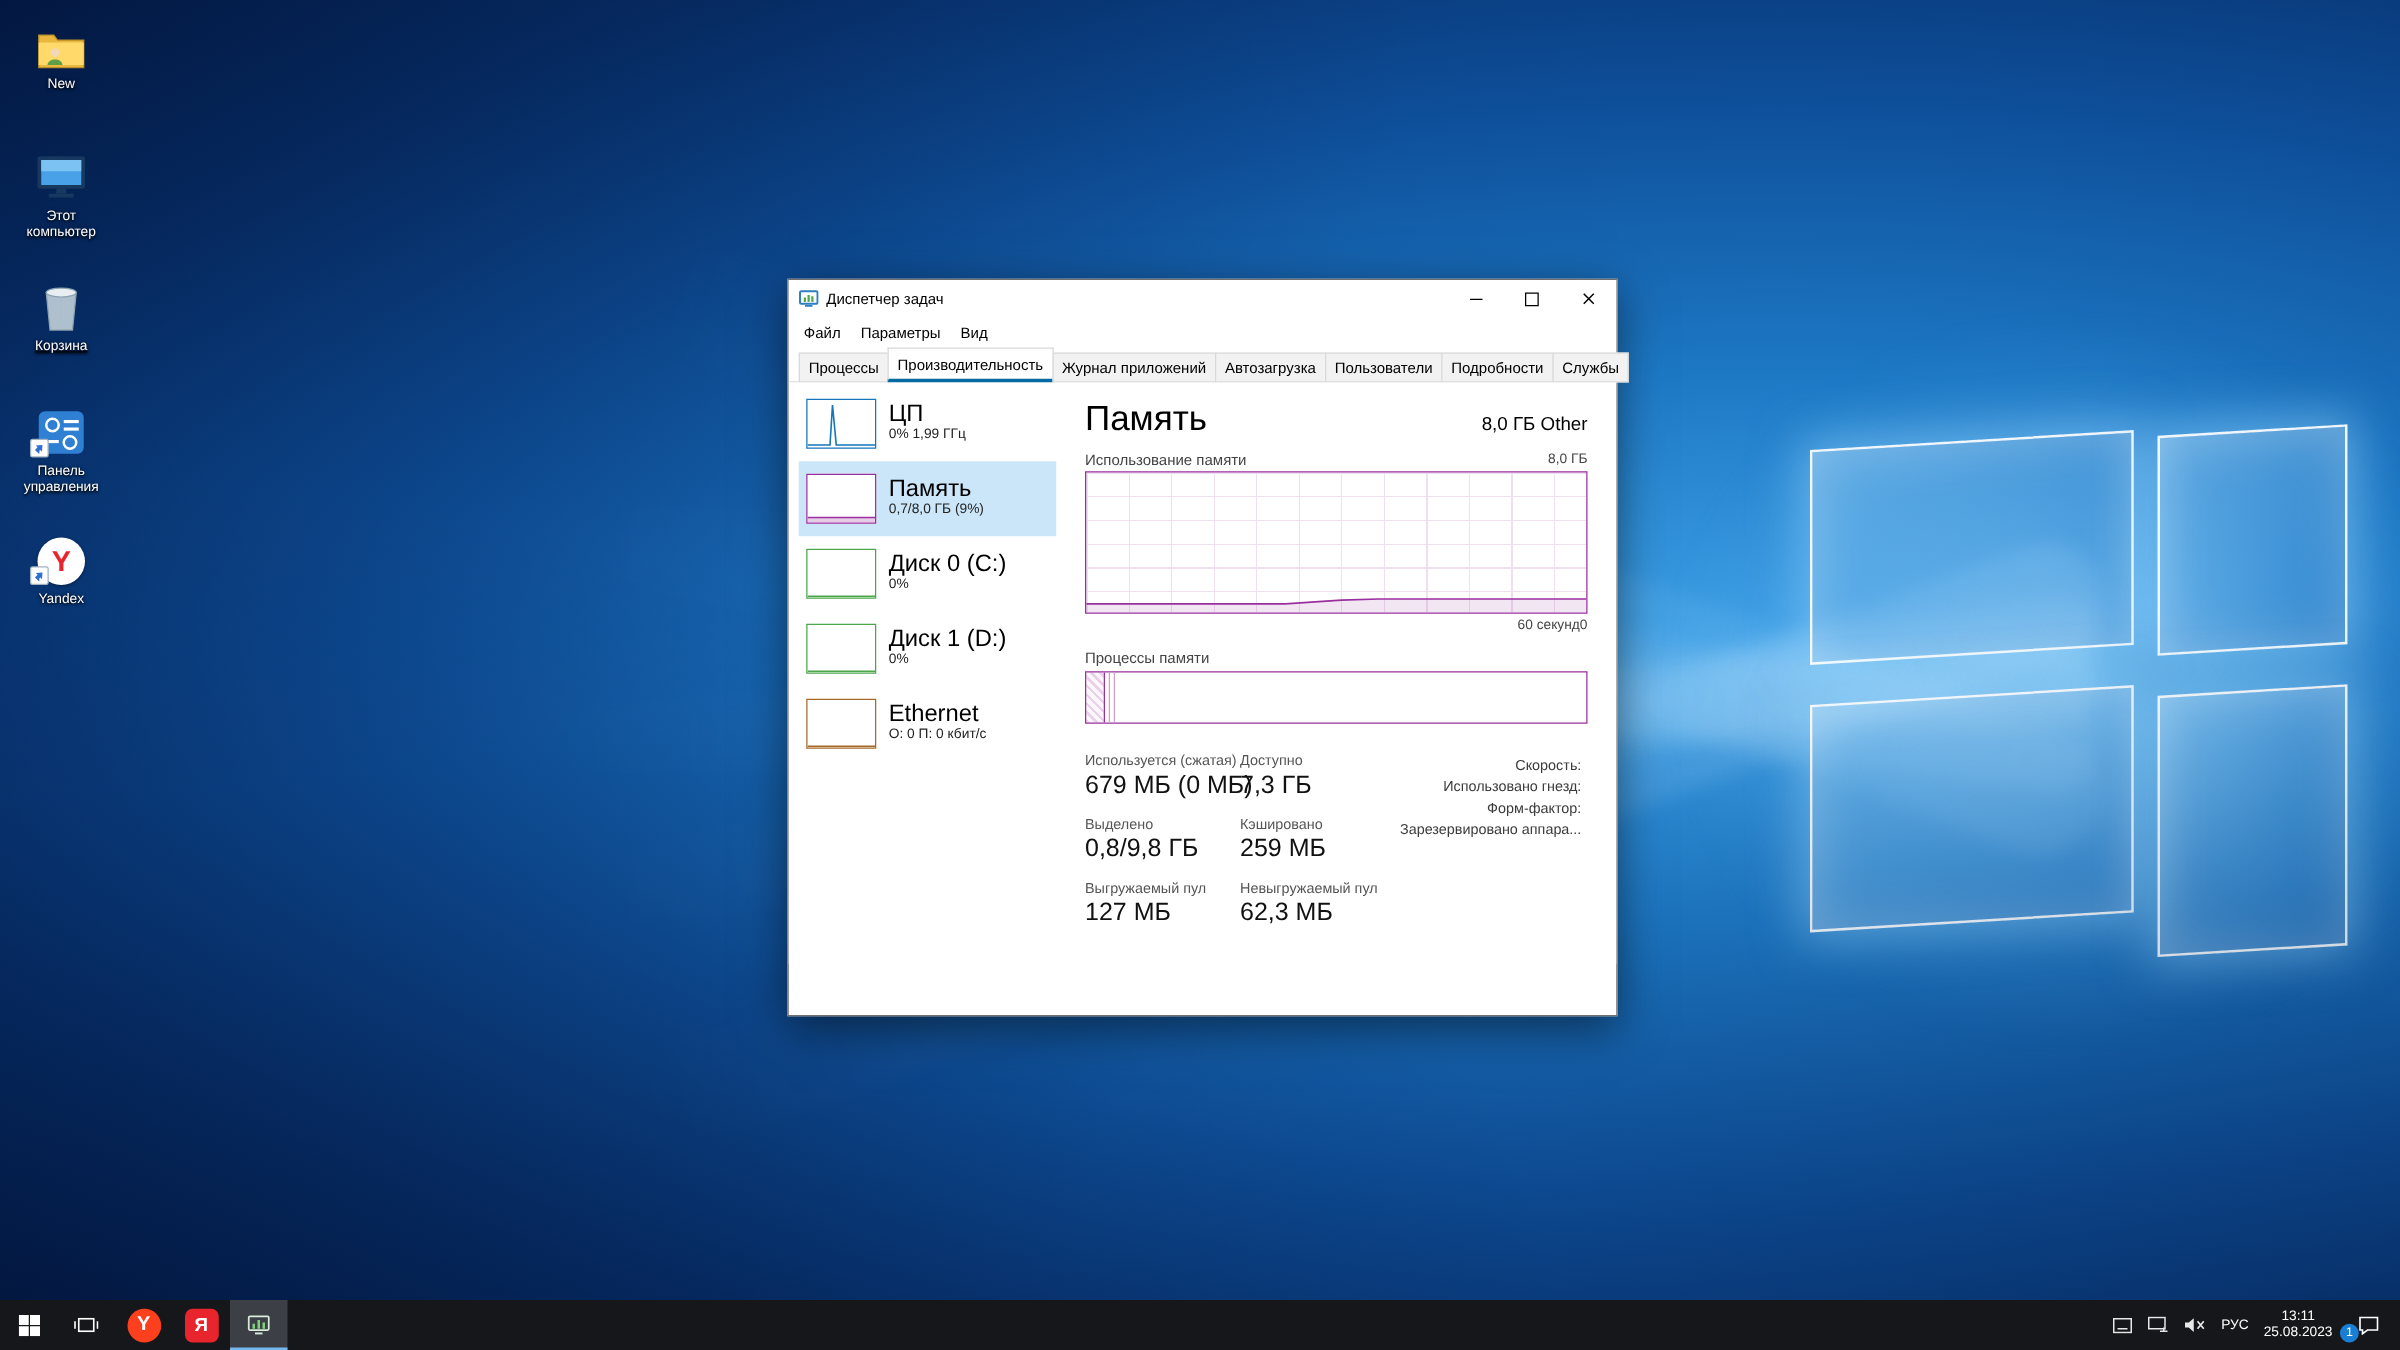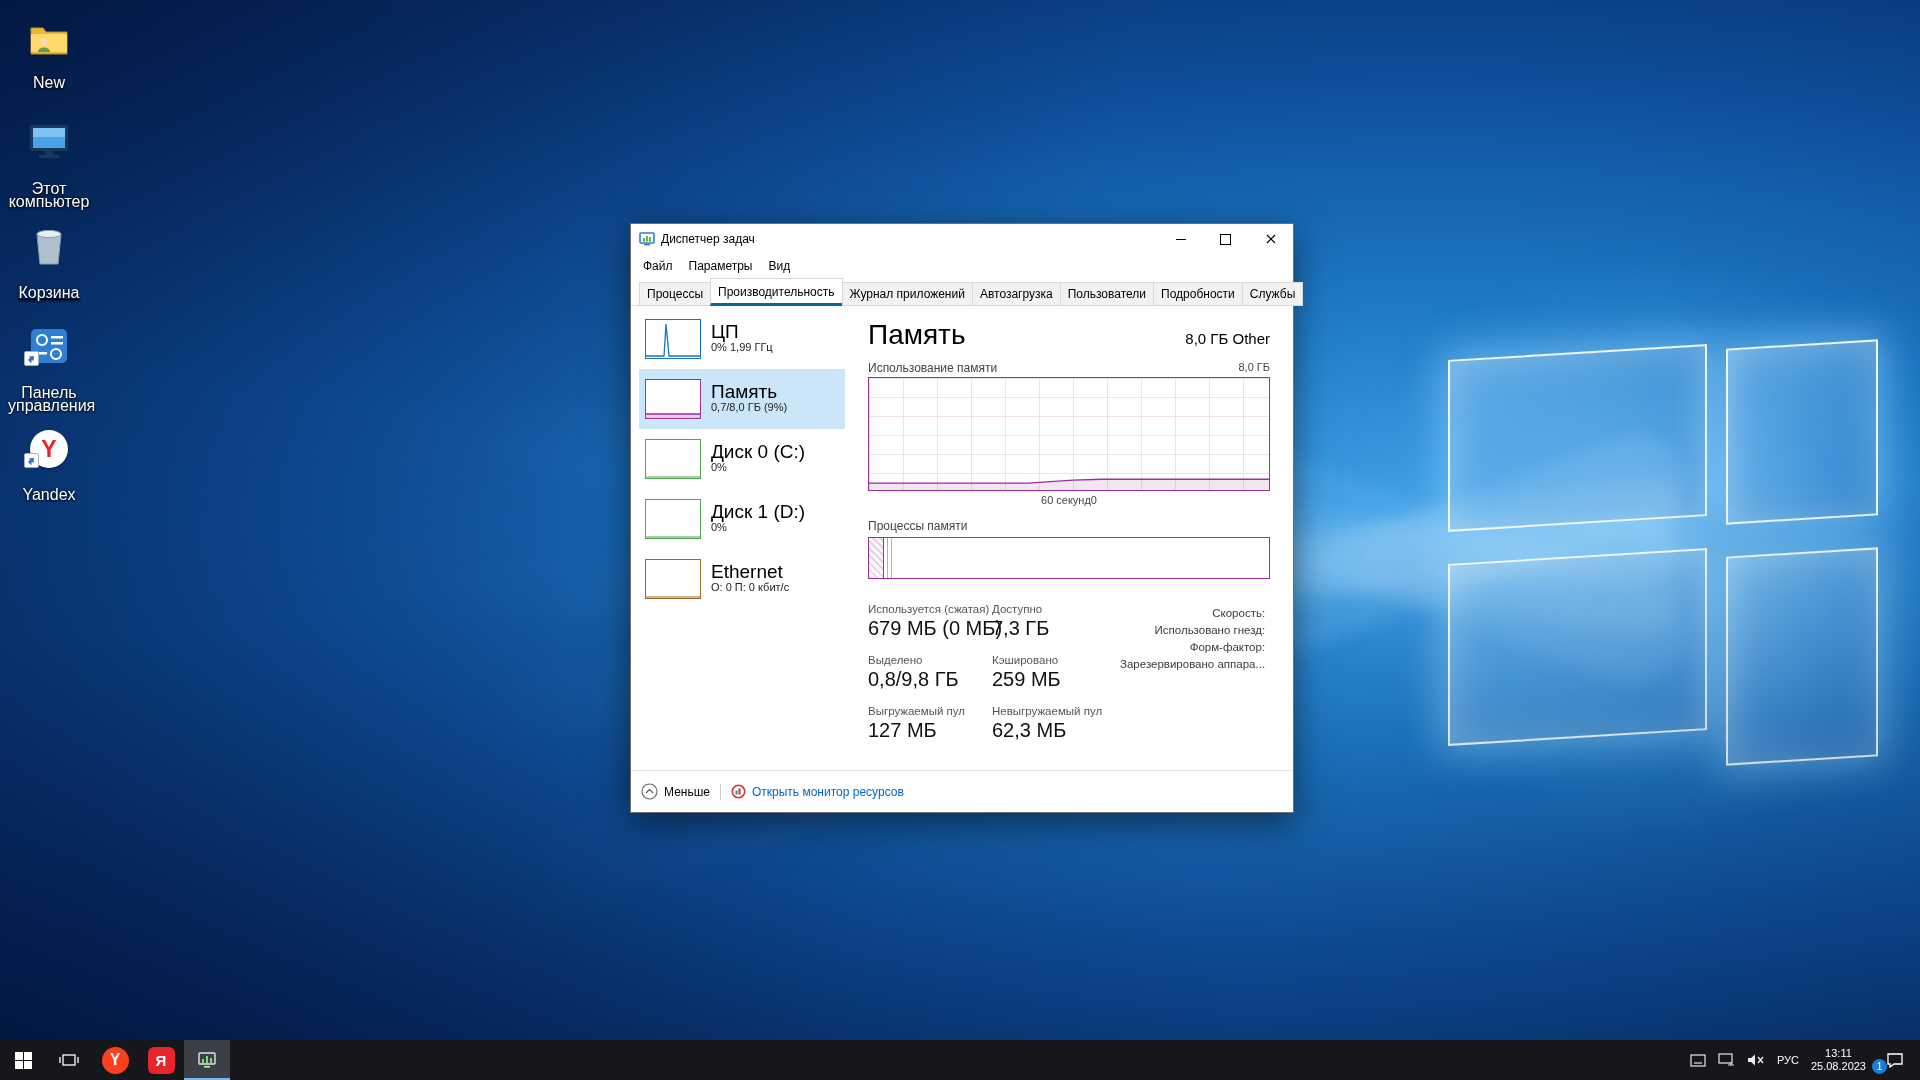--- a/index.html
+++ b/index.html
@@ -29,21 +29,21 @@
   .pane.bl{left:1448px;top:556px;width:255px;height:178px;}
   .pane.br{left:1726px;top:552px;width:148px;height:205px;}
   .vignette{position:absolute;inset:0;pointer-events:none;
     background:radial-gradient(ellipse at 0% 0%, rgba(0,10,40,.38), transparent 42%),
                radial-gradient(ellipse at 0% 100%, rgba(0,10,40,.42), transparent 46%),
                radial-gradient(ellipse at 100% 100%, rgba(0,10,40,.25), transparent 40%);}
 
   
   .desk-icon{position:absolute;left:8px;width:82px;text-align:center;cursor:default;}
   .desk-icon .art{height:44px;display:flex;align-items:flex-end;justify-content:center;position:relative;}
-  .desk-icon .lbl{margin-top:20px;font-size:16px;color:#fff;text-shadow:0 1px 2px rgba(0,0,0,.95), 0 0 3px rgba(0,0,0,.6);line-height:13px;}
+  .desk-icon .lbl{margin-top:5px;font-size:11px;color:#fff;text-shadow:0 1px 2px rgba(0,0,0,.95), 0 0 3px rgba(0,0,0,.6);line-height:13px;}
   .shortcut-arrow{position:absolute;left:16px;bottom:0;width:13px;height:13px;background:#fff;border:1px solid #9fb2c2;border-radius:2px;display:flex;align-items:center;justify-content:center;}
   .ycircle{width:38px;height:38px;border-radius:50%;background:#fff;display:flex;align-items:center;justify-content:center;box-shadow:0 1px 3px rgba(0,0,0,.4);}
   .ycircle span{color:#e8242c;font-weight:bold;font-size:23px;}
 
   
   .window{position:absolute;left:630px;top:223px;width:664px;height:590px;background:#fff;
     border:1px solid #6f6f6f;box-shadow:0 10px 34px rgba(0,0,0,.5);box-sizing:border-box;font-size:12px;color:#000;}
   .titlebar{height:30px;display:flex;align-items:center;padding-left:8px;background:#fff;}
   .titlebar .ttext{margin-left:6px;font-size:12px;}
   .win-controls{margin-left:auto;display:flex;height:30px;}
@@ -71,21 +71,21 @@
   .main-header{display:flex;justify-content:space-between;align-items:baseline;}
   .main-title{font-size:28px;line-height:32px;font-weight:400;}
   .main-capacity{font-size:15px;}
   .usage-row{display:flex;justify-content:space-between;margin-top:10px;}
   .usage-label{font-size:12px;color:#444;}
   .usage-max{font-size:11px;color:#444;}
   .graph{margin-top:2px;height:114px;border:1px solid #9a2f9e;position:relative;box-sizing:border-box;
     background-image:repeating-linear-gradient(to right, #efdff1 0 1px, transparent 1px 34px),
                      repeating-linear-gradient(to bottom, #efdff1 0 1px, transparent 1px 19px);}
   .graph svg{position:absolute;inset:0;width:100%;height:100%;}
-  .time-row{display:flex;justify-content:center;margin-top:3px;font-size:11px;color:#444;}
+  .time-row{display:flex;justify-content:flex-end;margin-top:3px;font-size:11px;color:#444;}
   .comp-label{margin-top:13px;font-size:12px;color:#444;}
   .comp-bar{margin-top:4px;height:42px;border:1px solid #9a2f9e;position:relative;box-sizing:border-box;background:#fff;}
   .comp-seg{position:absolute;left:0;top:0;bottom:0;width:3.6%;border-right:1px solid #9a2f9e;
     background:repeating-linear-gradient(45deg, rgba(154,47,158,.22) 0 2px, rgba(154,47,158,.04) 2px 5px);}
   .comp-line{position:absolute;top:0;bottom:0;width:1px;background:#cf9fd2;}
   .comp-line.l1{left:4.6%;}
   .comp-line.l2{left:5.6%;}
   .stats{position:relative;margin-top:24px;height:160px;}
   .stat{position:absolute;}
   .stat.s1{left:0;top:0;} .stat.s2{left:124px;top:0;}
@@ -377,38 +377,20 @@
             <div class="detail-line">Скорость:</div>
             <div class="detail-line">Использовано гнезд:</div>
             <div class="detail-line">Форм-фактор:</div>
             <div class="detail-line">Зарезервировано аппара...</div>
           </div>
         </div>
 
       </div>
     </div>
 
-    <div class="tm-footer">
-      <div class="less-btn">
-        <svg width="17" height="17" viewBox="0 0 17 17">
-          <circle cx="8.5" cy="8.5" r="7.5" fill="none" stroke="#666" stroke-width="1.1"></circle>
-          <path d="M5 10 L8.5 6.5 L12 10" fill="none" stroke="#666" stroke-width="1.3"></path>
-        </svg>
-        <span>Меньше</span>
-      </div>
-      <div class="footer-div"></div>
-      <div class="resmon">
-        <svg width="15" height="15" viewBox="0 0 15 15">
-          <circle cx="7.5" cy="7.5" r="6.2" fill="#fff" stroke="#cc3333" stroke-width="1.6"></circle>
-          <rect x="4.5" y="6.5" width="2" height="4" fill="#2e8b8b"></rect>
-          <rect x="7.5" y="4.5" width="2" height="6" fill="#cc3333"></rect>
-        </svg>
-        <span class="resmon-label">Открыть монитор ресурсов</span>
-      </div>
-    </div>
 
   </div>
 
   <div class="taskbar">
     <div class="tb-btn">
       <svg width="17" height="17" viewBox="0 0 17 17">
         <rect x="0" y="0" width="8" height="8" fill="#fff"></rect>
         <rect x="9" y="0" width="8" height="8" fill="#fff"></rect>
         <rect x="0" y="9" width="8" height="8" fill="#fff"></rect>
         <rect x="9" y="9" width="8" height="8" fill="#fff"></rect>

